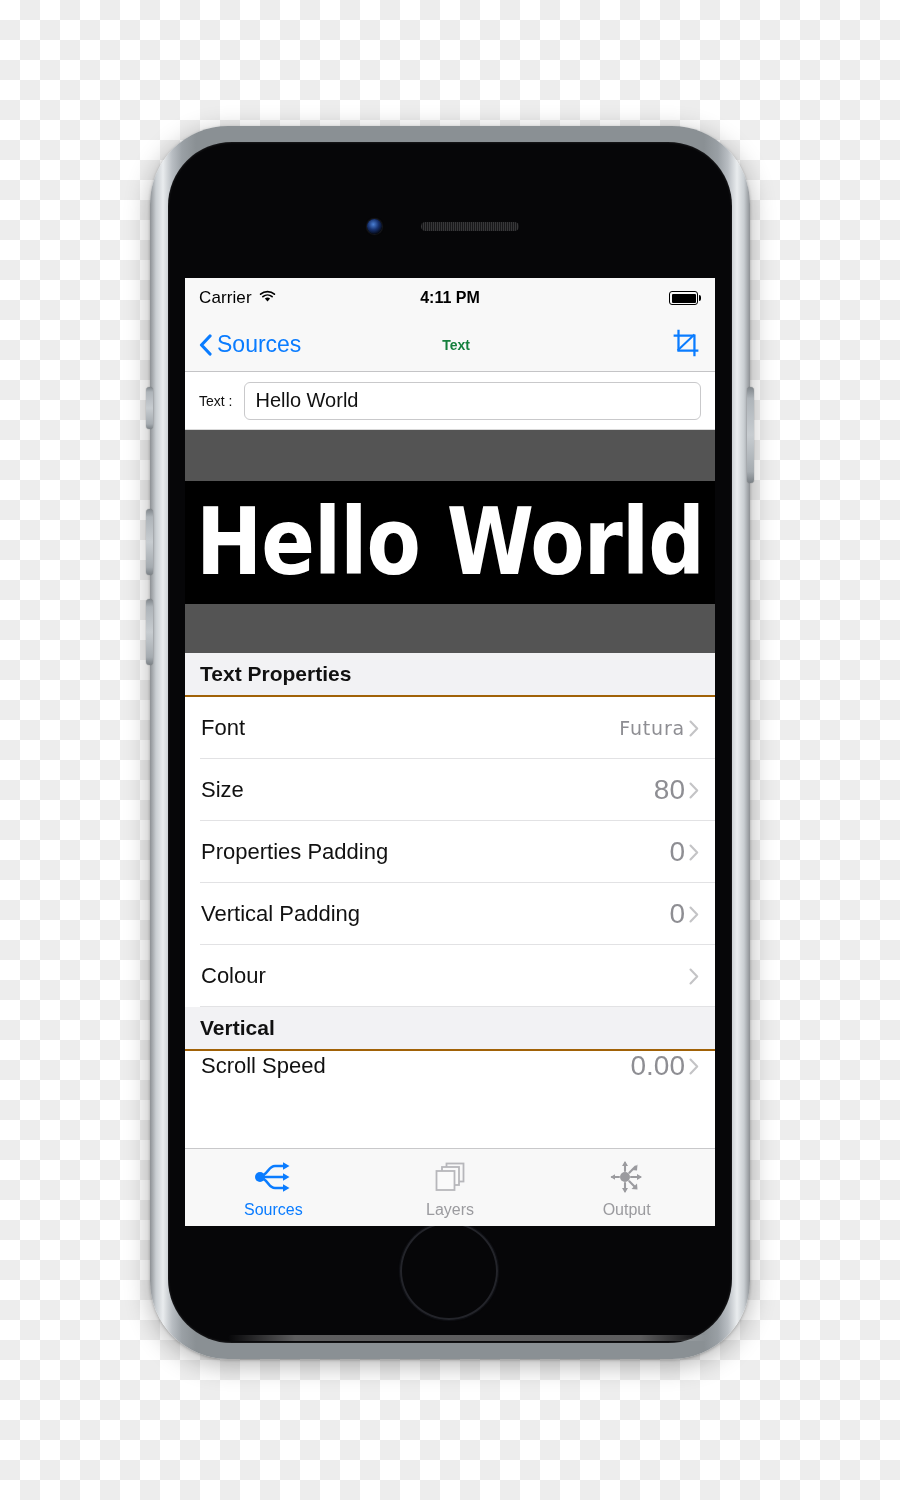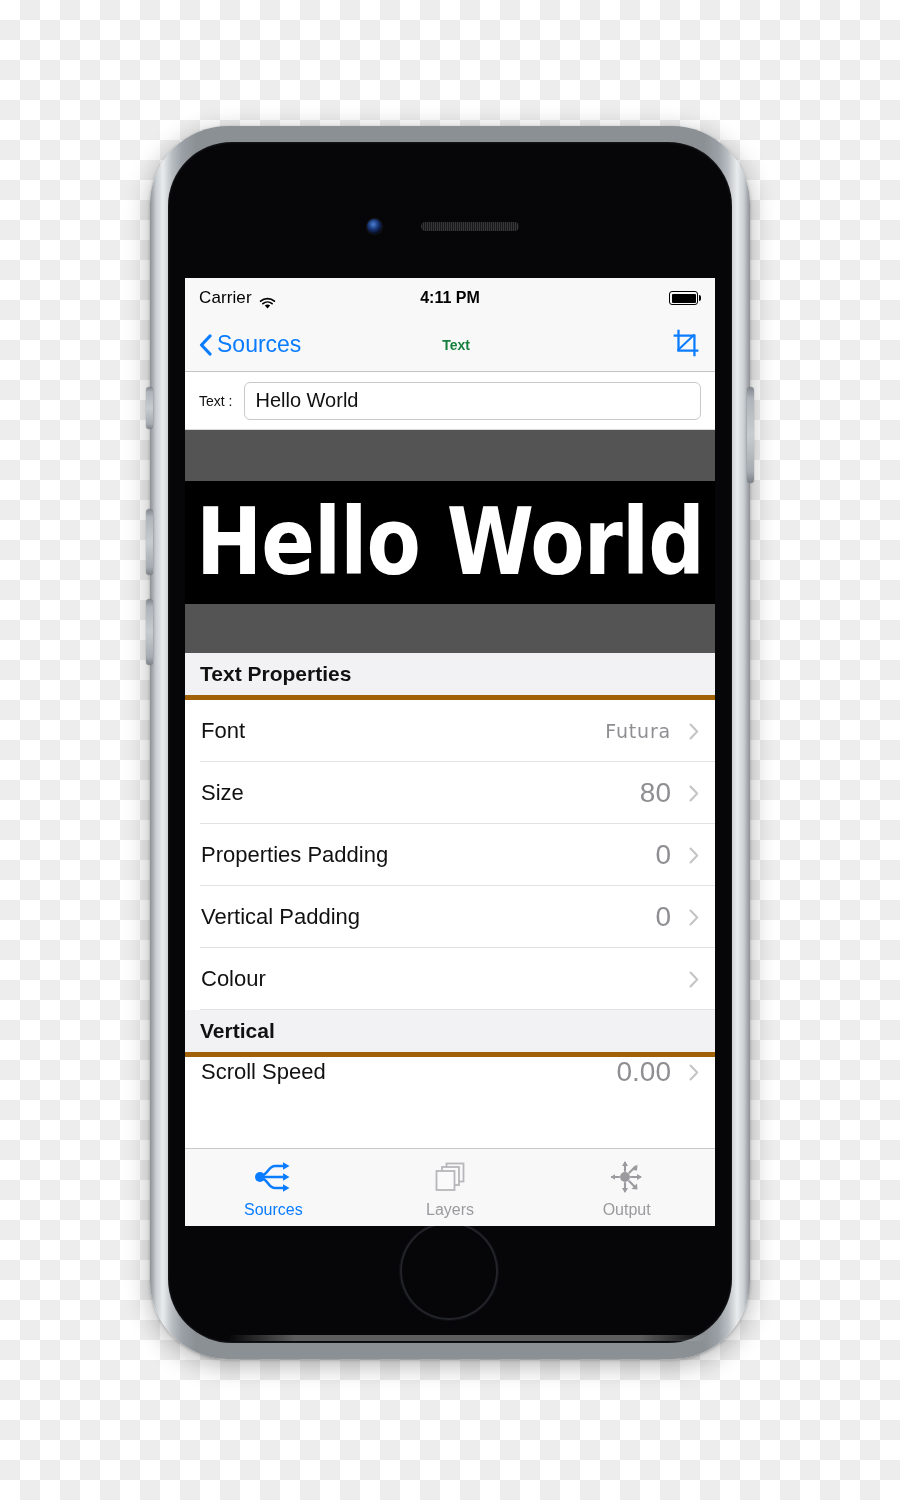--- a/index.html
+++ b/index.html
@@ -116,21 +116,21 @@
   #statusbar {
     height: 40px;
     background: #f8f8f8;
     display: flex;
     align-items: center;
     padding: 0 14px;
     font-size: 17px;
     color: #000;
     position: relative;
   }
-  #sb-left { display: flex; align-items: flex-end; gap: 7px; }
+  #sb-left { display: flex; align-items: flex-start; gap: 7px; }
   #sb-carrier { font-size: 17px; letter-spacing: 0.1px; }
   .wifi-icon { display: inline-block; width: 17px; height: 13px; }
   #sb-time {
     position: absolute;
     left: 0; right: 0;
     text-align: center;
     font-weight: bold;
     font-size: 16px;
     pointer-events: none;
   }
@@ -226,21 +226,21 @@
   #list { background: #fff; }
   .section-header {
     height: 42px;
     background: #f2f2f4;
     display: flex;
     align-items: center;
     padding: 0 15px;
     font-size: 21px;
     font-weight: bold;
     color: #111;
-    border-bottom: 5px solid #a16207;
+    border-bottom: 2px solid #a16207;
   }
   .row {
     height: 62px;
     display: flex;
     align-items: center;
     padding: 0 16px;
     background: #fff;
     box-sizing: border-box;
     position: relative;
     cursor: pointer;
@@ -250,21 +250,21 @@
     position: absolute;
     left: 15px; right: 0; bottom: 0;
     height: 1px;
     background: #e2e2e4;
   }
   .row-label { font-size: 22px; color: #111; }
   .row-right {
     margin-left: auto;
     display: flex;
     align-items: center;
-    gap: 18px;
+    gap: 4px;
     justify-content: center;
   }
   .row-value { font-size: 28px; color: #8e8e93; }
   .row-value.futura {
     font-family: "DejaVu Sans", sans-serif;
     letter-spacing: 0.8px;
     font-size: 19px;
   }
   .row-value.condensed {
     font-family: "DejaVu Sans", sans-serif;

